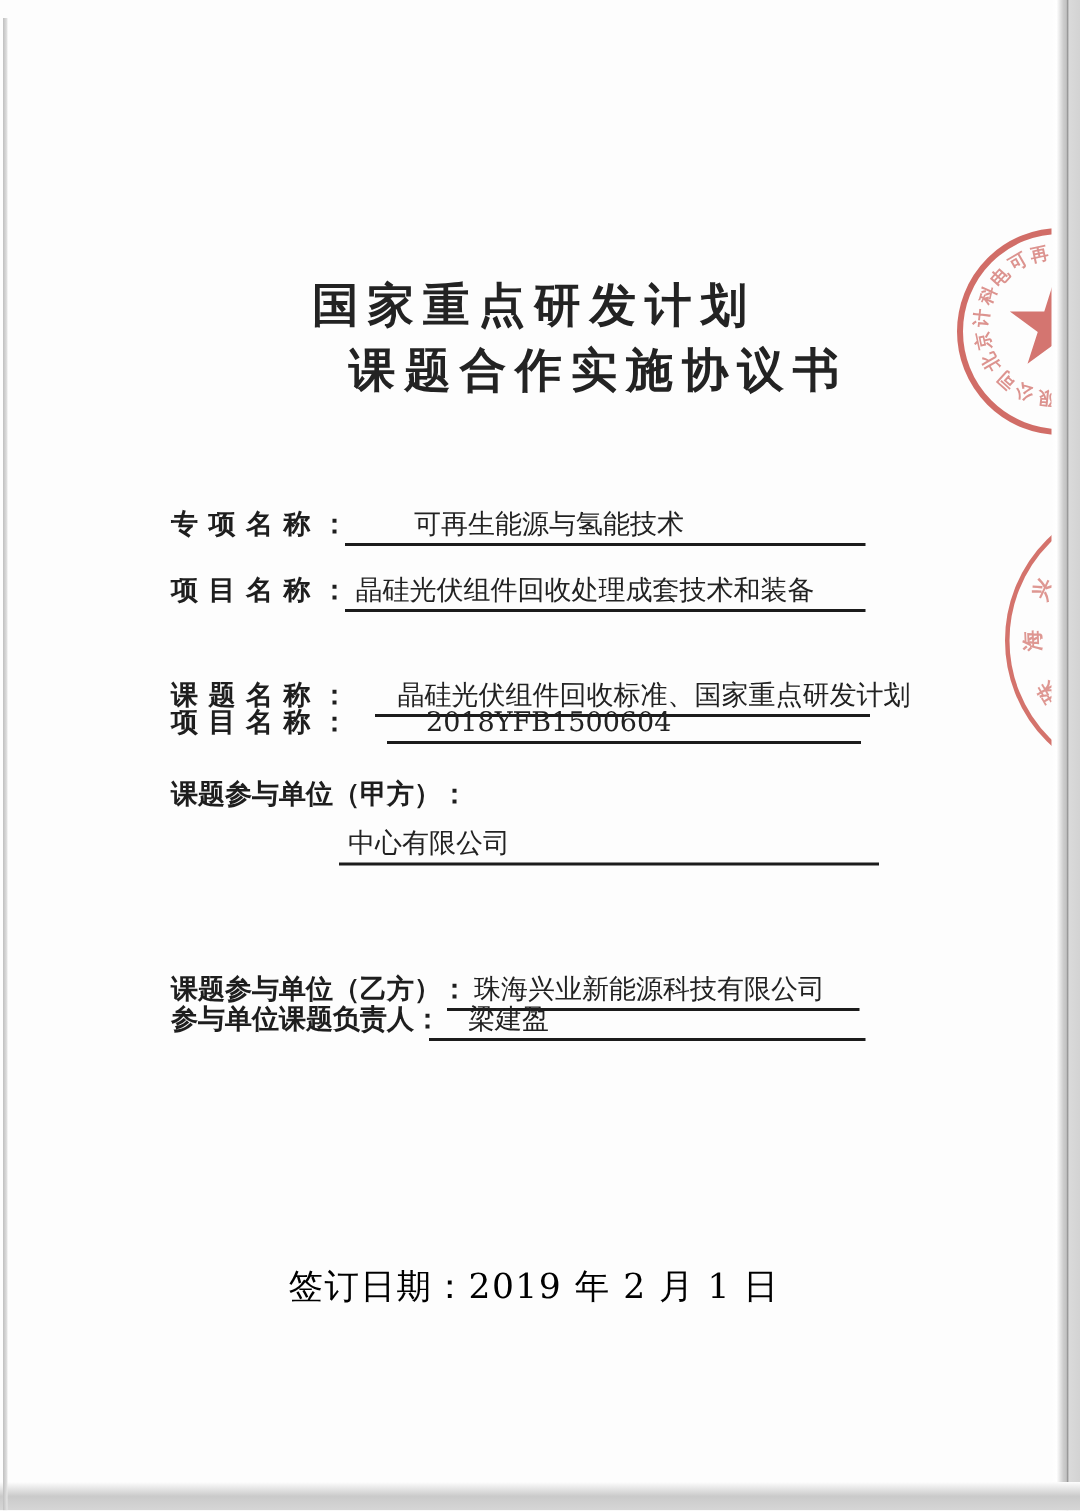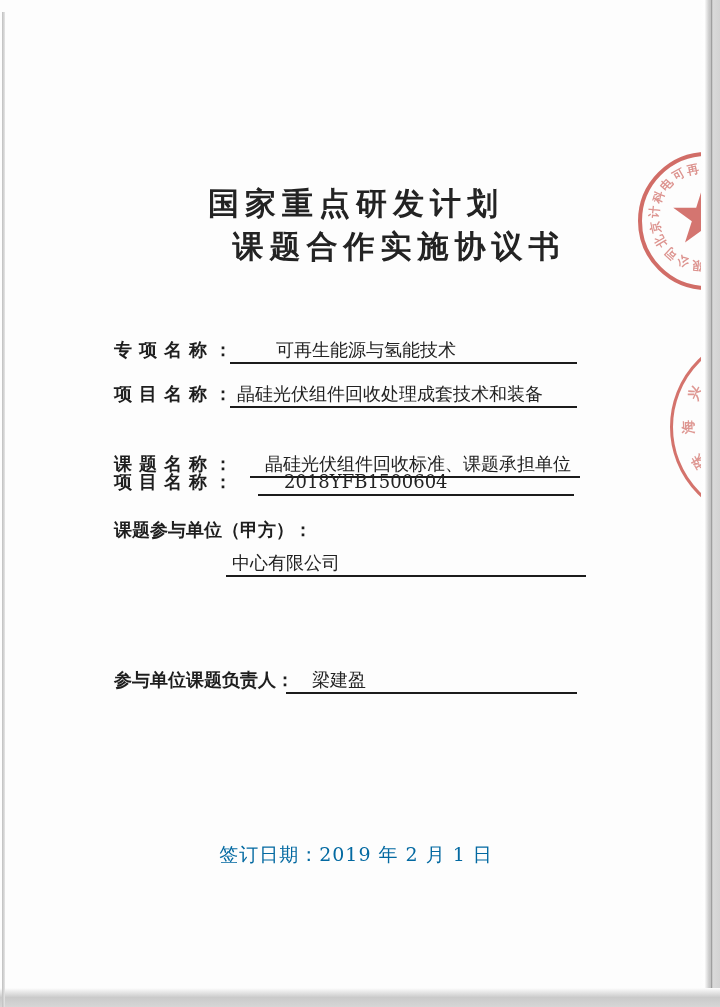--- a/index.html
+++ b/index.html
@@ -36,21 +36,21 @@
     position:absolute;bottom:-2px;height:26px;
     border-bottom:2px solid #1c1c1c;
     font-size:18px;font-weight:500;color:#222222;
     line-height:24px;white-space:nowrap;
     box-sizing:border-box;
   }
   
   .date-line{
     position:absolute;top:842px;left:0;width:712px;
     text-align:center;
-    font-size:19px;font-weight:500;color:#0369a1;
+    font-size:23px;font-weight:500;color:#000000;
     letter-spacing:1px;z-index:5;white-space:nowrap;
   }
   
   #seal-layer{position:absolute;top:0;left:0;width:720px;height:1007px;z-index:2;}
   .seal-ring{
     position:absolute;border-radius:50%;
     opacity:0.85;
   }
   .seal-star{
     position:absolute;
@@ -122,38 +122,42 @@
     <span class="val" style="left:230px;width:347px;padding-left:46px">可再生能源与氢能技术</span>
   </div>
 
   <div class="row" style="top:382px">
     <span class="lbl sp7">项目名称：</span>
     <span class="val" style="left:230px;width:347px;padding-left:7px">晶硅光伏组件回收处理成套技术和装备</span>
   </div>
 
   <div class="row" style="top:452px">
     <span class="lbl sp7">课题名称：</span>
-    <span class="val" style="left:250px;width:330px;padding-left:15px">晶硅光伏组件回收标准、课题承担单位</span>
+    <span class="val" style="left:250px;width:330px;padding-left:15px">晶硅光伏组件回收标准、国家重点研发计划</span>
   </div>
 
   <div class="row" style="top:470px">
     <span class="lbl sp7">项目名称：</span>
     <span class="val" style="left:258px;width:316px;padding-left:26px">2018YFB1500604</span>
   </div>
 
   <div class="row" style="top:518px">
     <span class="lbl">课题参与单位（甲方）：</span>
   </div>
 
   <div class="row" style="top:551px">
     <span class="lbl"></span>
     <span class="val" style="left:226px;width:360px;padding-left:6px">中心有限公司</span>
   </div>
 
 
+  <div class="row" style="top:648px">
+    <span class="lbl">课题参与单位（乙方）：</span>
+    <span class="val" style="left:298px;width:275px;padding-left:18px">珠海兴业新能源科技有限公司</span>
+  </div>
 
   <div class="row" style="top:668px">
     <span class="lbl">参与单位课题负责人：</span>
     <span class="val" style="left:286px;width:291px;padding-left:26px">梁建盈</span>
   </div>
 
   <div class="date-line">签订日期：2019 年 2 月 1 日</div>
 
   <div class="edge edge-right"></div>
   <div class="edge edge-bottom"></div>

